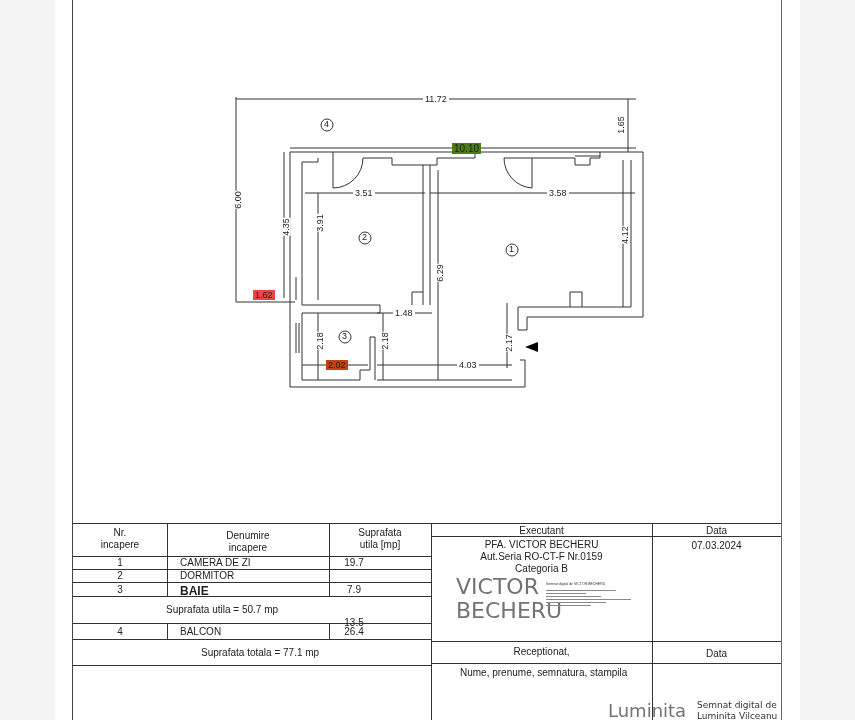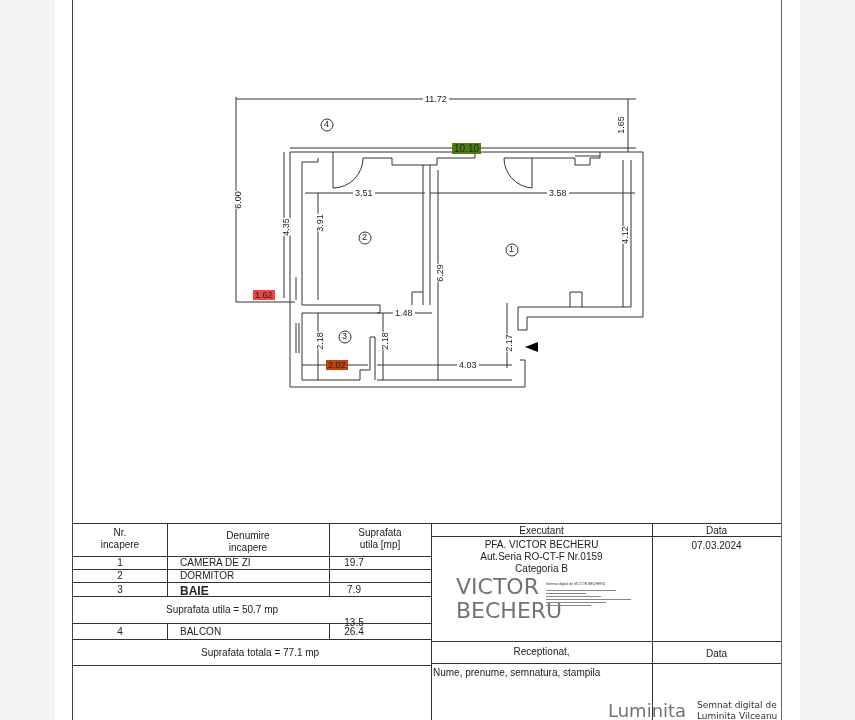--- a/index.html
+++ b/index.html
@@ -172,20 +172,20 @@
     <div style="height:1px;background:#888;margin:2px 0;width:70px;"></div>
     <div style="height:1px;background:#888;margin:2px 0;width:40px;"></div>
     <div style="height:1px;background:#888;margin:2px 0;width:55px;"></div>
     <div style="height:1px;background:#888;margin:2px 0;width:85px;"></div>
     <div style="height:1px;background:#888;margin:2px 0;width:60px;"></div>
     <div style="height:1px;background:#888;margin:2px 0;width:45px;"></div>
   </div>
 
   <div class="abs center" style="left:431px;top:646px;width:221px;font-size:10px;">Receptionat,</div>
   <div class="abs center" style="left:652px;top:648px;width:129px;font-size:10px;">Data</div>
-  <div class="abs" style="left:433px;top:667px;font-size:10px;">Nume, prenume, semnatura, stampila</div>
+  <div class="abs" style="left:460px;top:667px;font-size:10px;">Nume, prenume, semnatura, stampila</div>
 
   <div class="abs sig-big" style="left:608px;top:700px;font-size:18px;">Luminita</div>
   <div class="abs" style="left:697px;top:700px;font-size:9px;color:#333;line-height:11px;font-family:'DejaVu Sans', sans-serif;">
     <div>Semnat digital de</div>
     <div>Luminita Vilceanu</div>
   </div>
 </div>
 
 </body></html>

